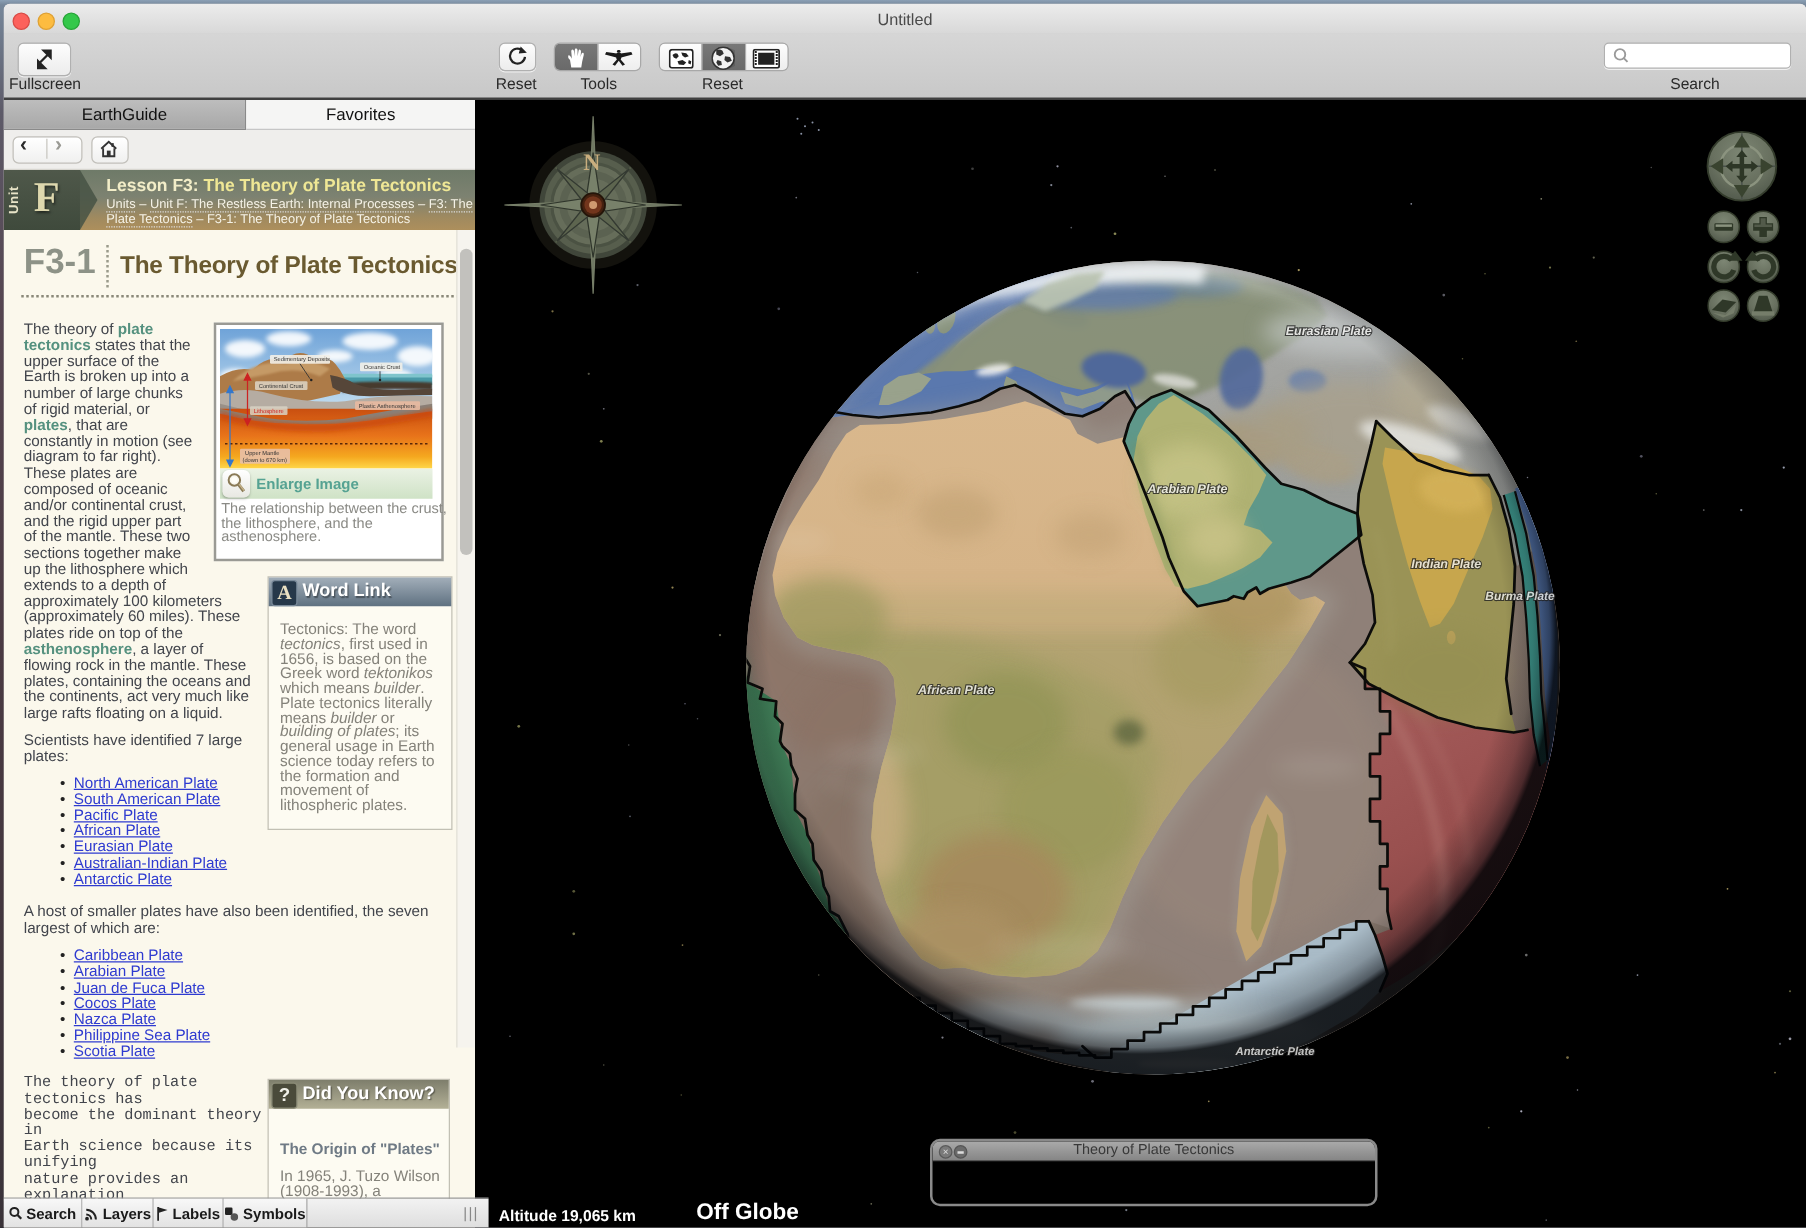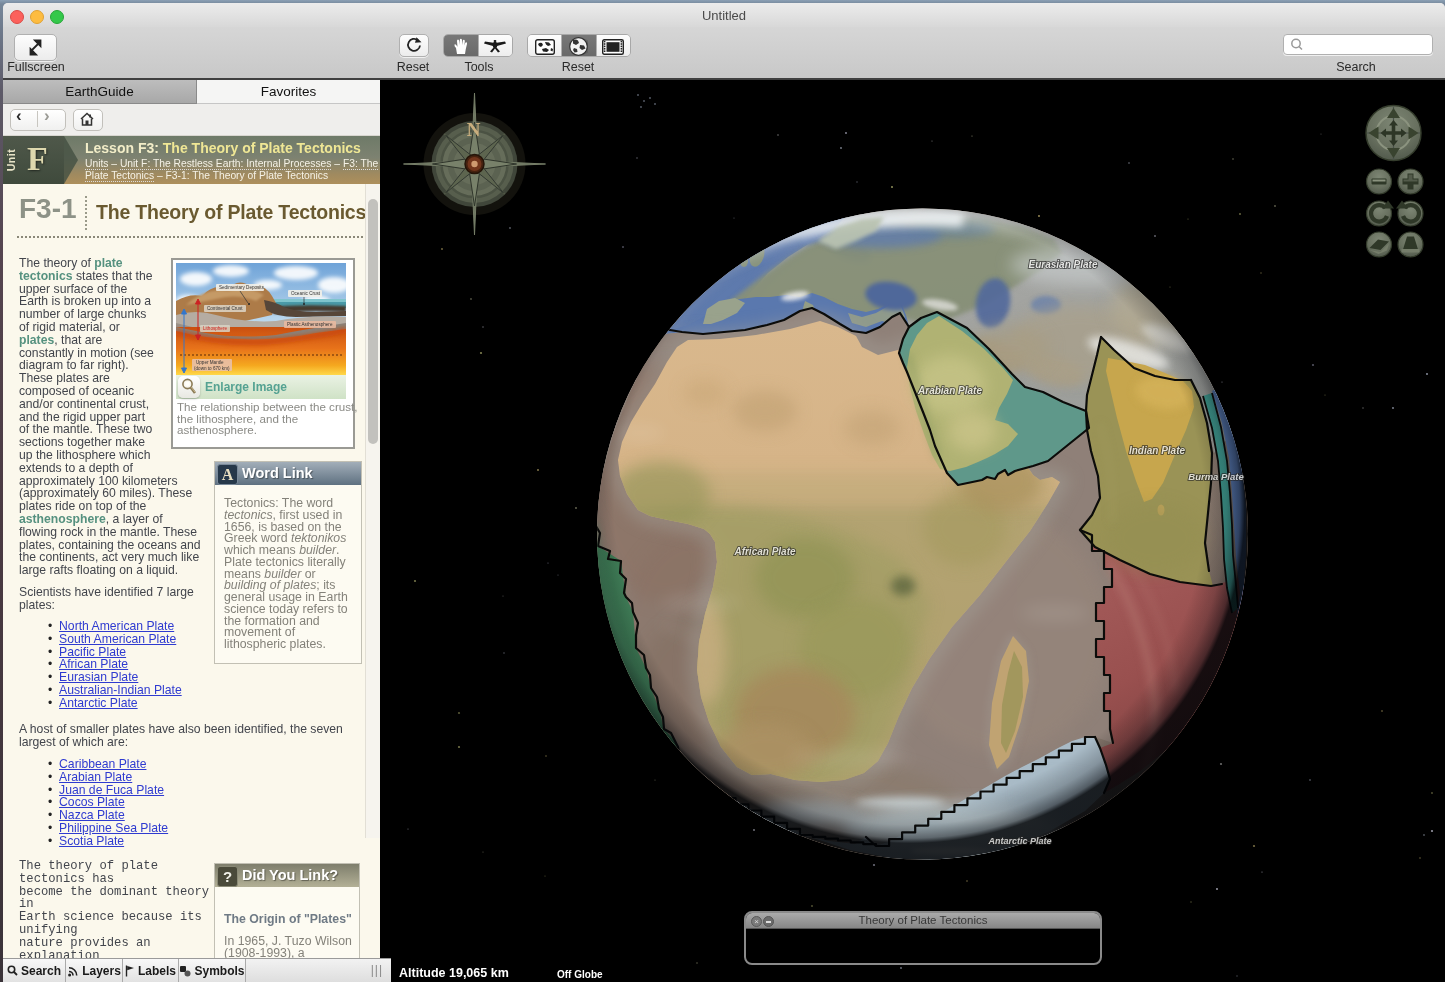--- a/index.html
+++ b/index.html
@@ -64,21 +64,21 @@
 
 #paneltabs{position:absolute;left:0;bottom:0;width:388px;height:23px;background:linear-gradient(#f2f2f2,#dedede);border-top:1px solid #9a9a9a;}
 .ptb{position:absolute;top:0;height:23px;border-right:1px solid #aaa;background:linear-gradient(#f8f8f8,#e2e2e2);color:#1a1a1a;font-size:12px;font-weight:bold;display:flex;align-items:center;justify-content:center;gap:3px;white-space:nowrap;}
 
 #view{position:absolute;left:388px;top:0;right:0;bottom:0;background:#000;}
 #tooltip{position:absolute;left:353px;top:831px;width:354px;height:50px;border:2px solid #8a8a8a;border-radius:8px;background:#000;overflow:hidden;}
 #ttbar{position:absolute;left:0;top:0;right:0;height:15px;background:linear-gradient(#aaa,#868686);border-bottom:1px solid #555;}
 #tttitle{position:absolute;left:0;right:0;top:1px;text-align:center;font-size:11.5px;color:#383838;}
 #ttbody{position:absolute;left:0;right:0;top:19px;text-align:center;font-size:11.8px;line-height:14.5px;color:#e4e4e4;white-space:nowrap;}
 #status{position:absolute;left:8px;bottom:2px;color:#fff;font-weight:bold;font-size:12.5px;}
-#status2{position:absolute;left:166px;bottom:2px;color:#fff;font-weight:bold;font-size:10px;}
+#status2{position:absolute;left:166px;bottom:2px;color:#fff;font-weight:bold;font-size:18px;}
 </style>
 </head>
 <body>
 <div id="desktop"></div>
 <div id="window">
   <div id="titlebar">
     <div id="title">Untitled</div>
     <div class="tl" id="tl-r"></div>
       <div class="tl" id="tl-y"></div>
       <div class="tl" id="tl-g"></div>
@@ -366,21 +366,21 @@
 general usage in Earth<br>
 science today refers to<br>
 the formation and<br>
 movement of<br>
 lithospheric plates.
           </div>
         </div>
         <div class="infobox" id="dyk" style="left:211px;top:679px;width:144px;height:110px;">
           <div class="ibhead" style="background:linear-gradient(#7e7e6c,#b3b096);"></div>
           <div class="ibtile" style="background:#4a4a3a;border:1px solid #8a8a76;color:#f0f0e8;font-size:15px;font-weight:bold;text-align:center;line-height:19px;">?</div>
-          <div class="ibtitle">Did You Link?</div>
+          <div class="ibtitle">Did You Know?</div>
           <div class="ibbody" style="left:9px;top:50px;width:134px;color:#6f7a85;font-weight:bold;font-size:12.3px;white-space:nowrap;">The Origin of "Plates"</div>
           <div class="ibbody" style="left:9px;top:72px;width:132px;">In 1965, J. Tuzo Wilson<br>(1908-1993), a</div>
         </div>
       </div>
       <div id="scrolltrack" style="top:104px;height:654px;">
           <div id="scrollthumb"></div>
         </div>
       <div id="paneltabs">
         <div class="ptb" style="left:0;width:62px;"><svg width="11" height="11" viewBox="0 0 11 11" style="flex:none;">
               <circle cx="4.5" cy="4.5" r="3.2" fill="none" stroke="#222" stroke-width="1.6"></circle>

